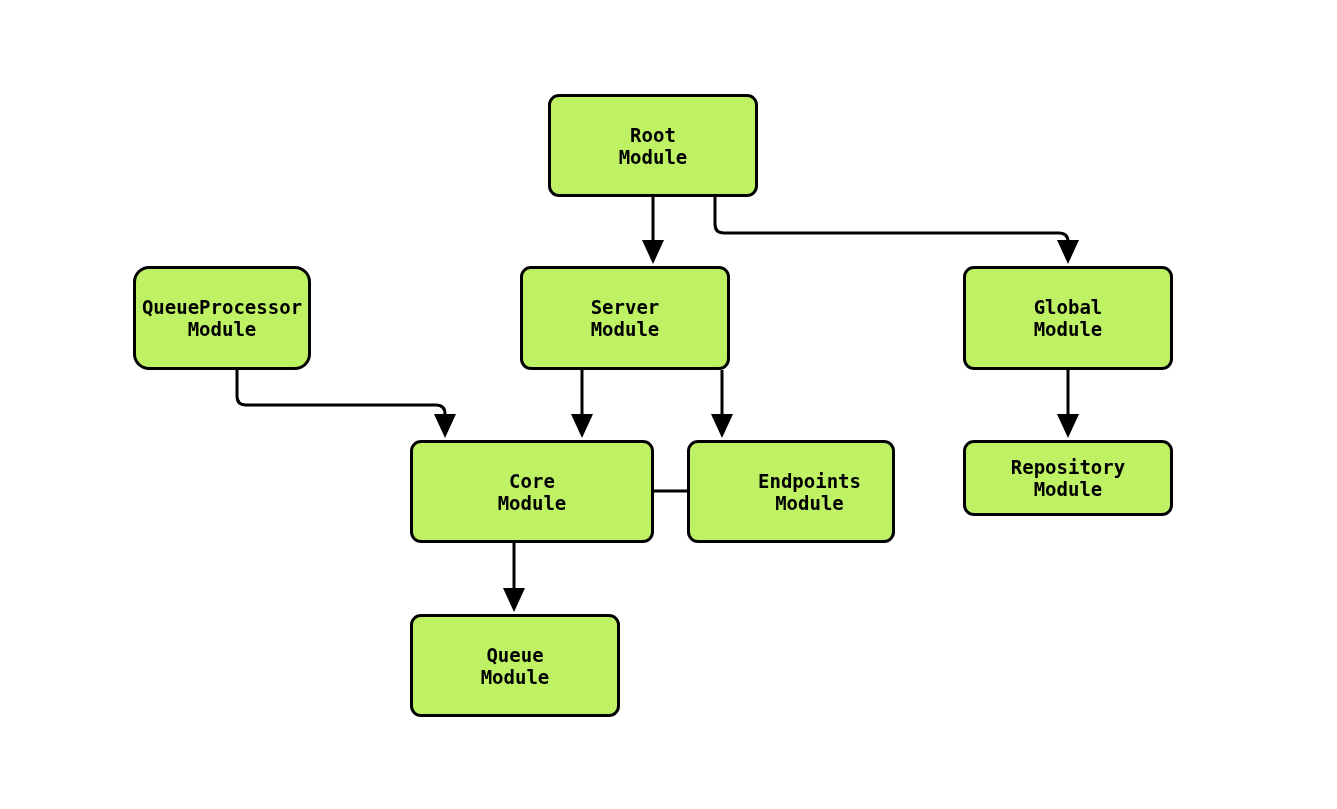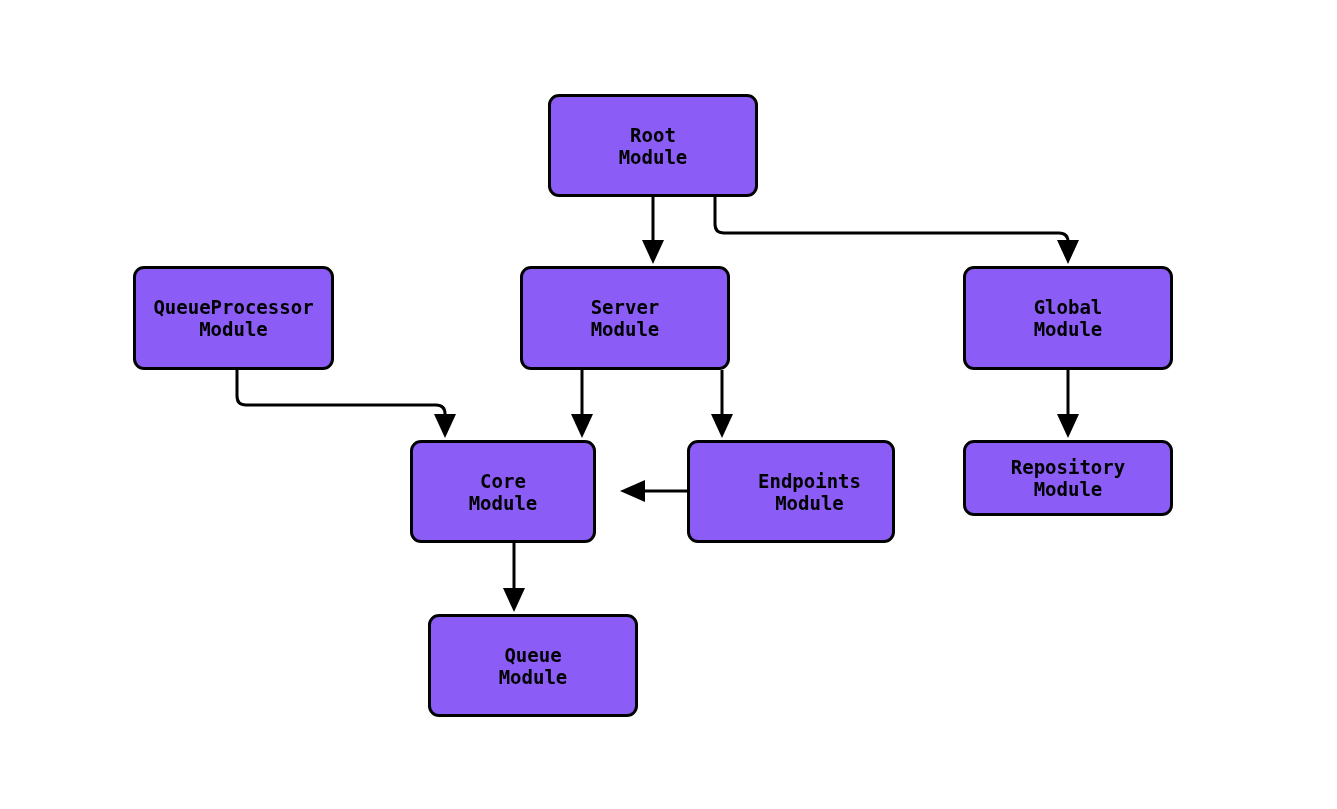--- a/index.html
+++ b/index.html
@@ -23,21 +23,21 @@
   #diagram-svg {
     position: absolute;
     top: 0;
     left: 0;
     width: 1337px;
     height: 809px;
   }
   .node-box {
     position: absolute;
     box-sizing: border-box;
-    background: #8b5cf6;
+    background: #bef264;
     border: 3px solid #000000;
     border-radius: 11px;
     display: flex;
     align-items: center;
     justify-content: center;
     z-index: 2;
   }
   .node-label {
     text-align: center;
     font-family: "DejaVu Sans Mono", "Liberation Mono", monospace;
@@ -107,48 +107,48 @@
       <polygon class="edge-arrow" points="514,612 503,588 525,588"></polygon>
     </g>
 
   </svg>
 
   <div class="node-box" style="left:548px; top:94px; width:210px; height:103px;">
     <span class="node-label">Root
 Module</span>
   </div>
 
-  <div class="node-box" style="left:133px; top:266px; width:201px; height:104px;">
+  <div class="node-box" style="left:133px; top:266px; width:178px; height:104px;border-radius:16px;">
     <span class="node-label">QueueProcessor
 Module</span>
   </div>
 
   <div class="node-box" style="left:520px; top:266px; width:210px; height:104px;">
     <span class="node-label">Server
 Module</span>
   </div>
 
   <div class="node-box" style="left:963px; top:266px; width:210px; height:104px;">
     <span class="node-label">Global
 Module</span>
   </div>
 
-  <div class="node-box" style="left:410px; top:440px; width:186px; height:103px;">
+  <div class="node-box" style="left:410px; top:440px; width:244px; height:103px;">
     <span class="node-label">Core
 Module</span>
   </div>
 
   <div class="node-box" style="left:687px; top:440px; width:208px; height:103px;padding-left:37px;">
     <span class="node-label">Endpoints
 Module</span>
   </div>
 
   <div class="node-box" style="left:963px; top:440px; width:210px; height:76px;">
     <span class="node-label">Repository
 Module</span>
   </div>
 
-  <div class="node-box" style="left:428px; top:614px; width:210px; height:103px;">
+  <div class="node-box" style="left:410px; top:614px; width:210px; height:103px;">
     <span class="node-label">Queue
 Module</span>
   </div>
 
 </div>
 
 </body></html>

